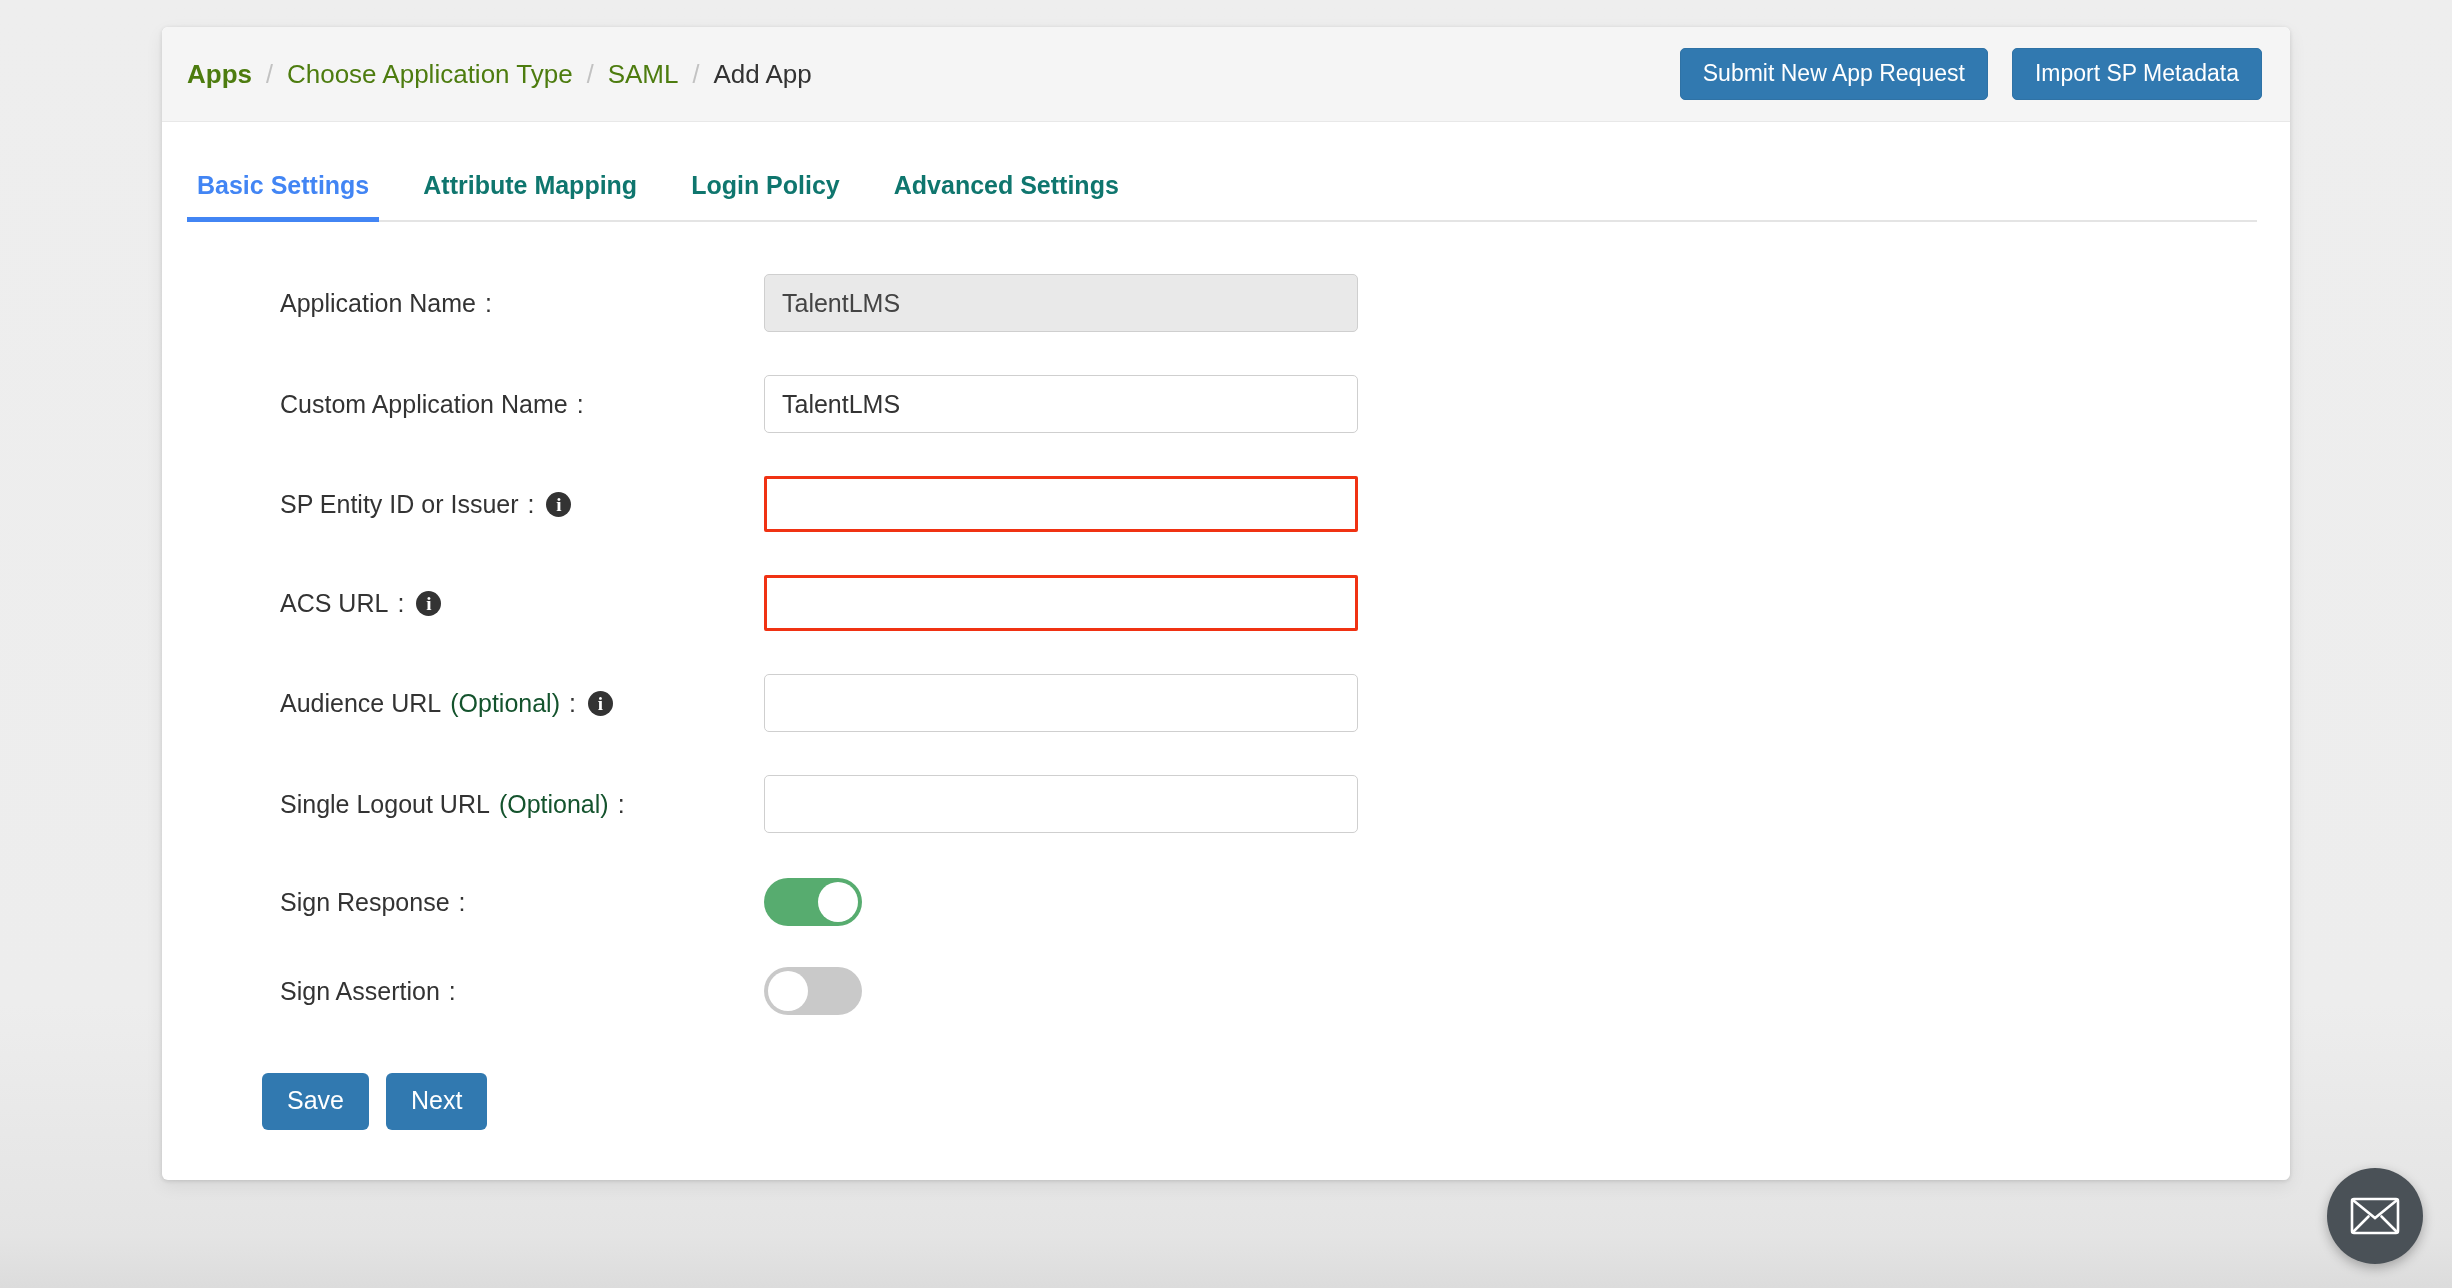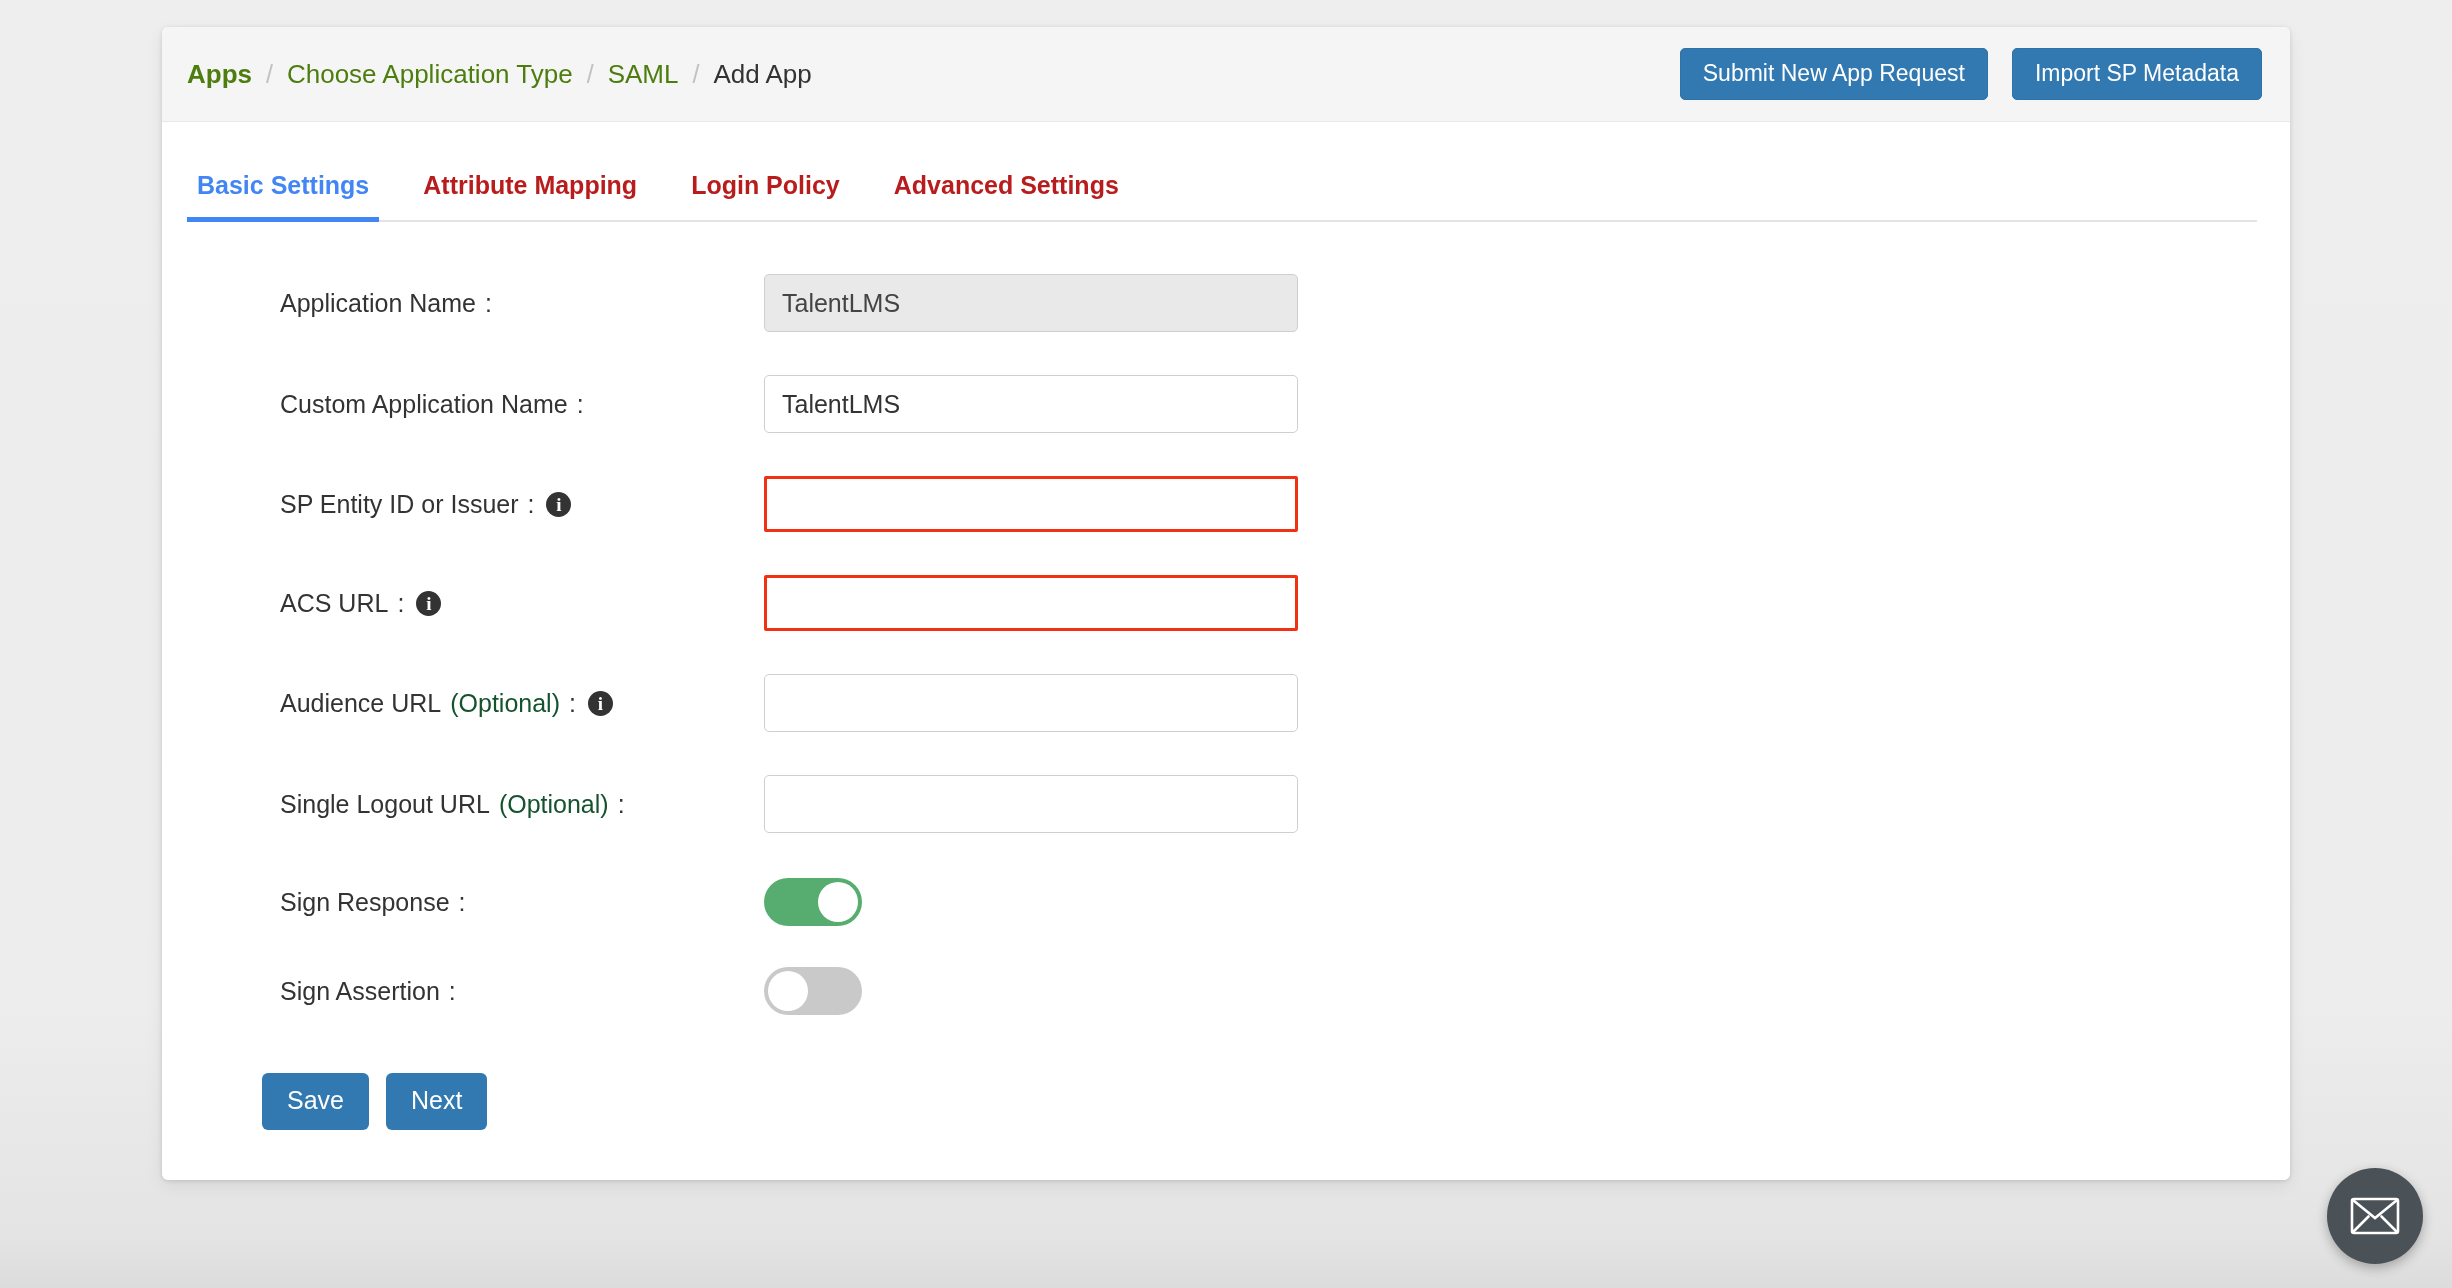--- a/index.html
+++ b/index.html
@@ -99,21 +99,21 @@
   }
   .tabs {
     display: flex;
     align-items: flex-end;
     border-bottom: 2px solid #e4e4e4;
     padding-left: 2px;
   }
   .tab {
     font-size: 25px;
     font-weight: bold;
-    color: #b91c1c;
+    color: #0f766e;
     padding: 0 0 20px 0;
     margin-right: 54px;
     cursor: pointer;
     position: relative;
     white-space: nowrap;
   }
   .tab:last-child { margin-right: 0; }
   .tab.active {
     color: #4285f4;
   }
@@ -168,21 +168,21 @@
     font-family: "Liberation Serif", serif;
     font-weight: bold;
     font-size: 19px;
     line-height: 1;
     margin-left: 12px;
     cursor: pointer;
     flex: 0 0 auto;
   }
 
   .text-input {
-    width: 534px;
+    width: 594px;
     height: 58px;
     border: 1px solid #cfcfcf;
     border-radius: 5px;
     background: #ffffff;
     font-size: 25px;
     font-family: "Liberation Sans", sans-serif;
     color: #333333;
     padding: 0 17px;
     outline: none;
   }

